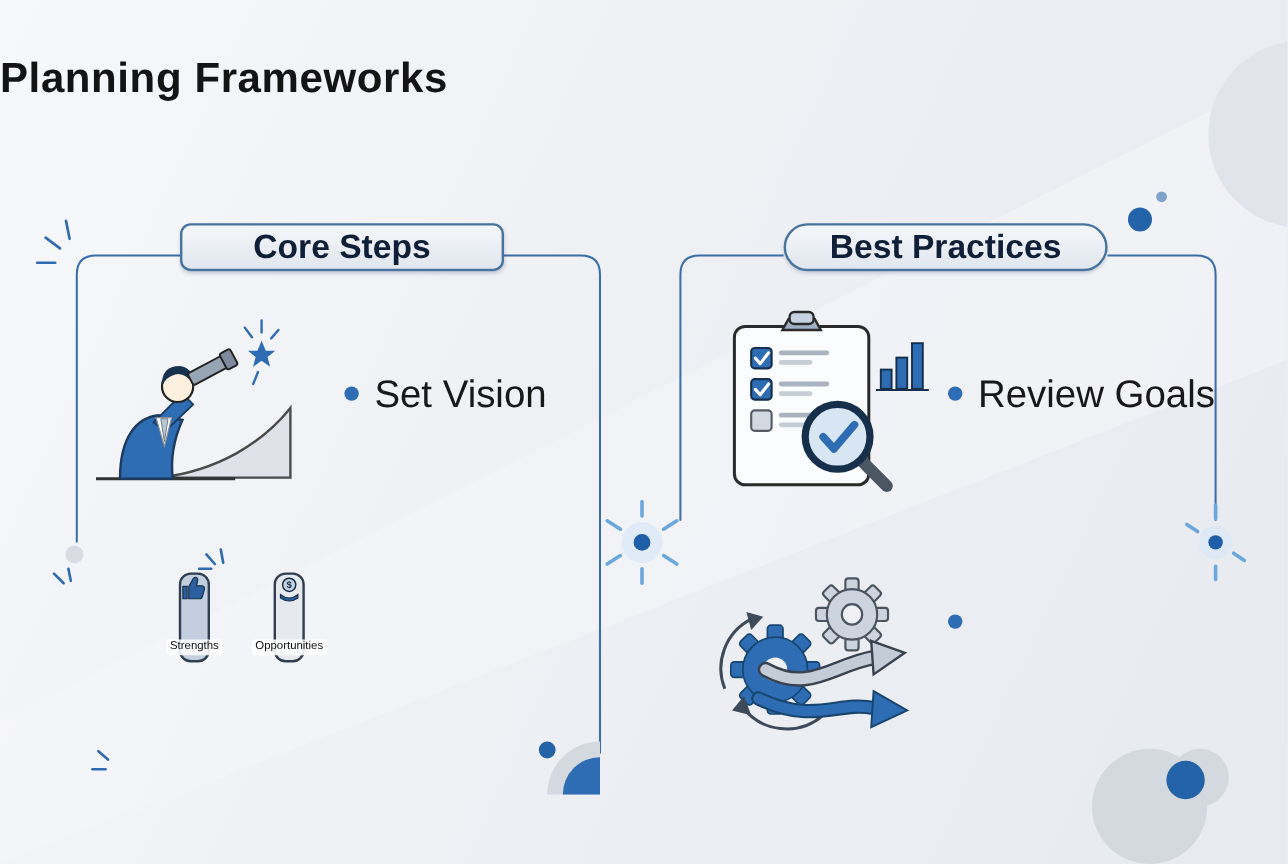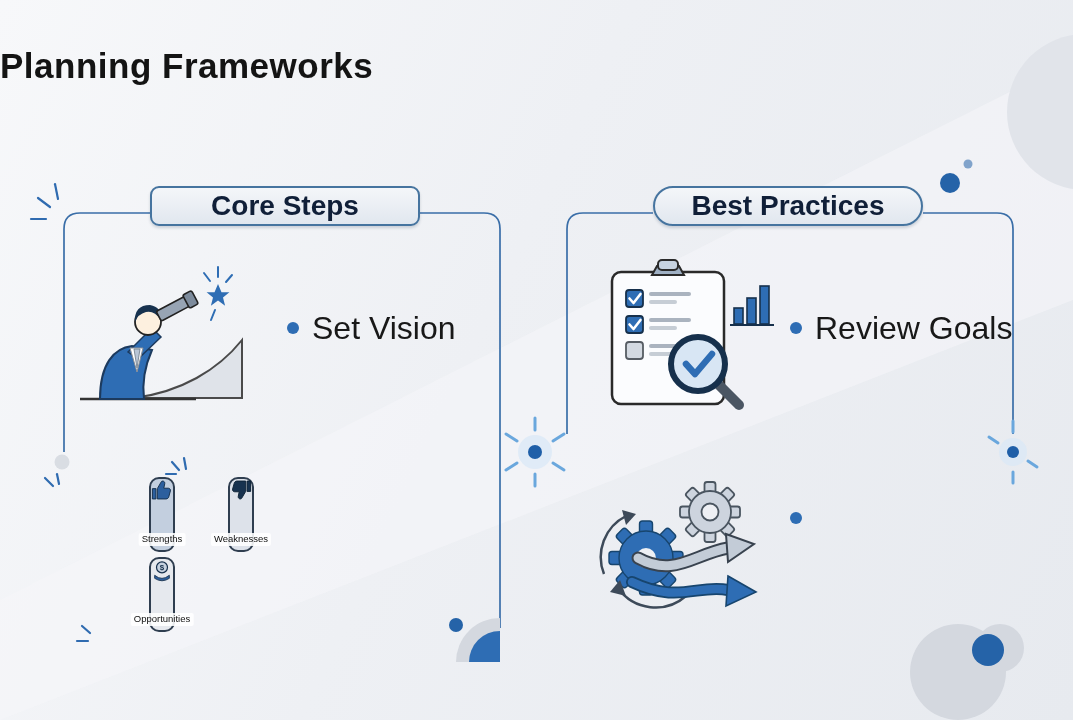--- a/index.html
+++ b/index.html
@@ -179,26 +179,20 @@
       <path d="M138 17 L144 25 M152 11 V21 M166 19 L160 26 M149 54 L145 64" stroke="#2e6db4" stroke-width="2" fill="none" stroke-linecap="round"></path>
     </g>
   </svg>
 
   <div class="swot">
     <div class="swot-cell c-strengths">
       <svg width="22" height="22" viewBox="0 0 16 16">
         <path d="M1 7 h2.6 v7.5 H1 Z M4.6 14.5 h6.3 c1 0 1.8-.6 2-1.5 l1.2-4.3 c.3-1-.5-2-1.5-2 H9.3 l.7-3.3 c.2-1-.5-1.9-1.5-1.9 -.5 0-1 .3-1.2.8 L4.6 7 Z" fill="#2c5f9e" stroke="#16304c" stroke-width="0.7"></path>
       </svg>
       <span class="swot-label">Strengths</span>
-    </div>
-    <div class="swot-cell c-weaknesses">
-      <svg width="22" height="22" viewBox="0 0 16 16">
-        <path transform="rotate(180 8 8)" d="M1 7 h2.6 v7.5 H1 Z M4.6 14.5 h6.3 c1 0 1.8-.6 2-1.5 l1.2-4.3 c.3-1-.5-2-1.5-2 H9.3 l.7-3.3 c.2-1-.5-1.9-1.5-1.9 -.5 0-1 .3-1.2.8 L4.6 7 Z" fill="#17324f" stroke="#0e2236" stroke-width="0.7"></path>
-      </svg>
-      <span class="swot-label">Weaknesses</span>
     </div>
     <div class="swot-cell c-opportunities">
       <svg width="24" height="24" viewBox="0 0 18 18">
         <circle cx="9" cy="6" r="4.5" fill="#c6d2e0" stroke="#16304c" stroke-width="1"></circle>
         <text x="9" y="8.3" text-anchor="middle" font-size="6.5" font-weight="bold" fill="#16304c">$</text>
         <path d="M3 12.5 q6 5 12 0 l0 2.5 q-6 4 -12 0 Z" fill="#2c5f9e" stroke="#16304c" stroke-width="0.7"></path>
       </svg>
       <span class="swot-label">Opportunities</span>
     </div>
   </div>

